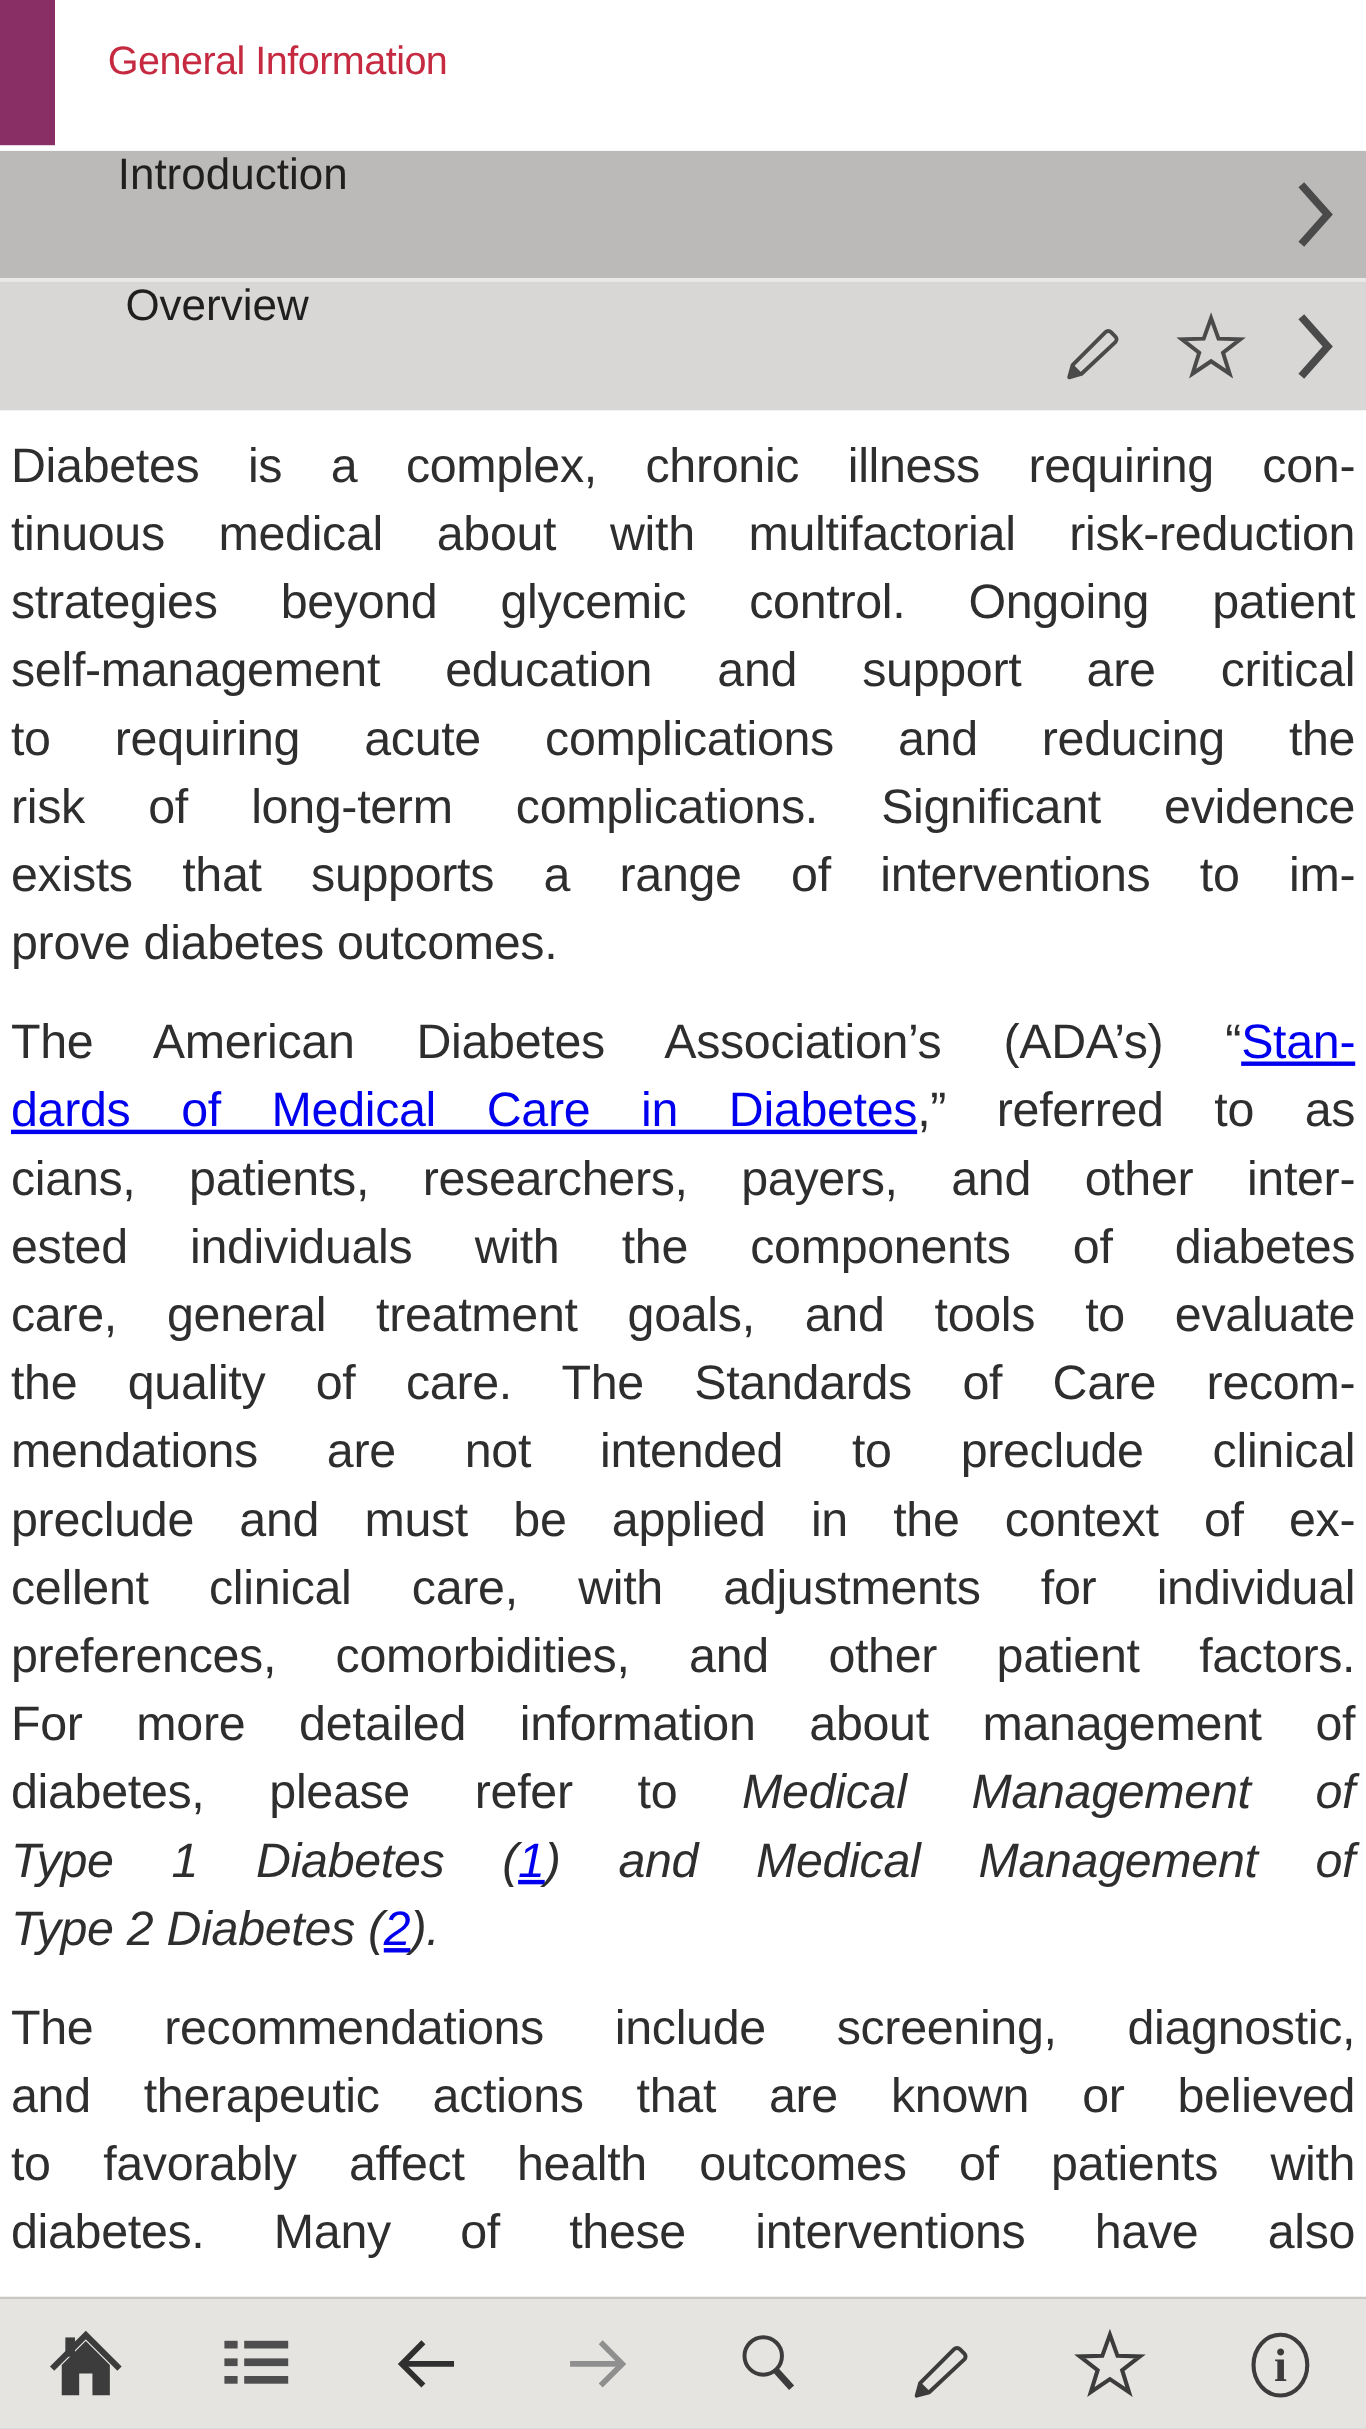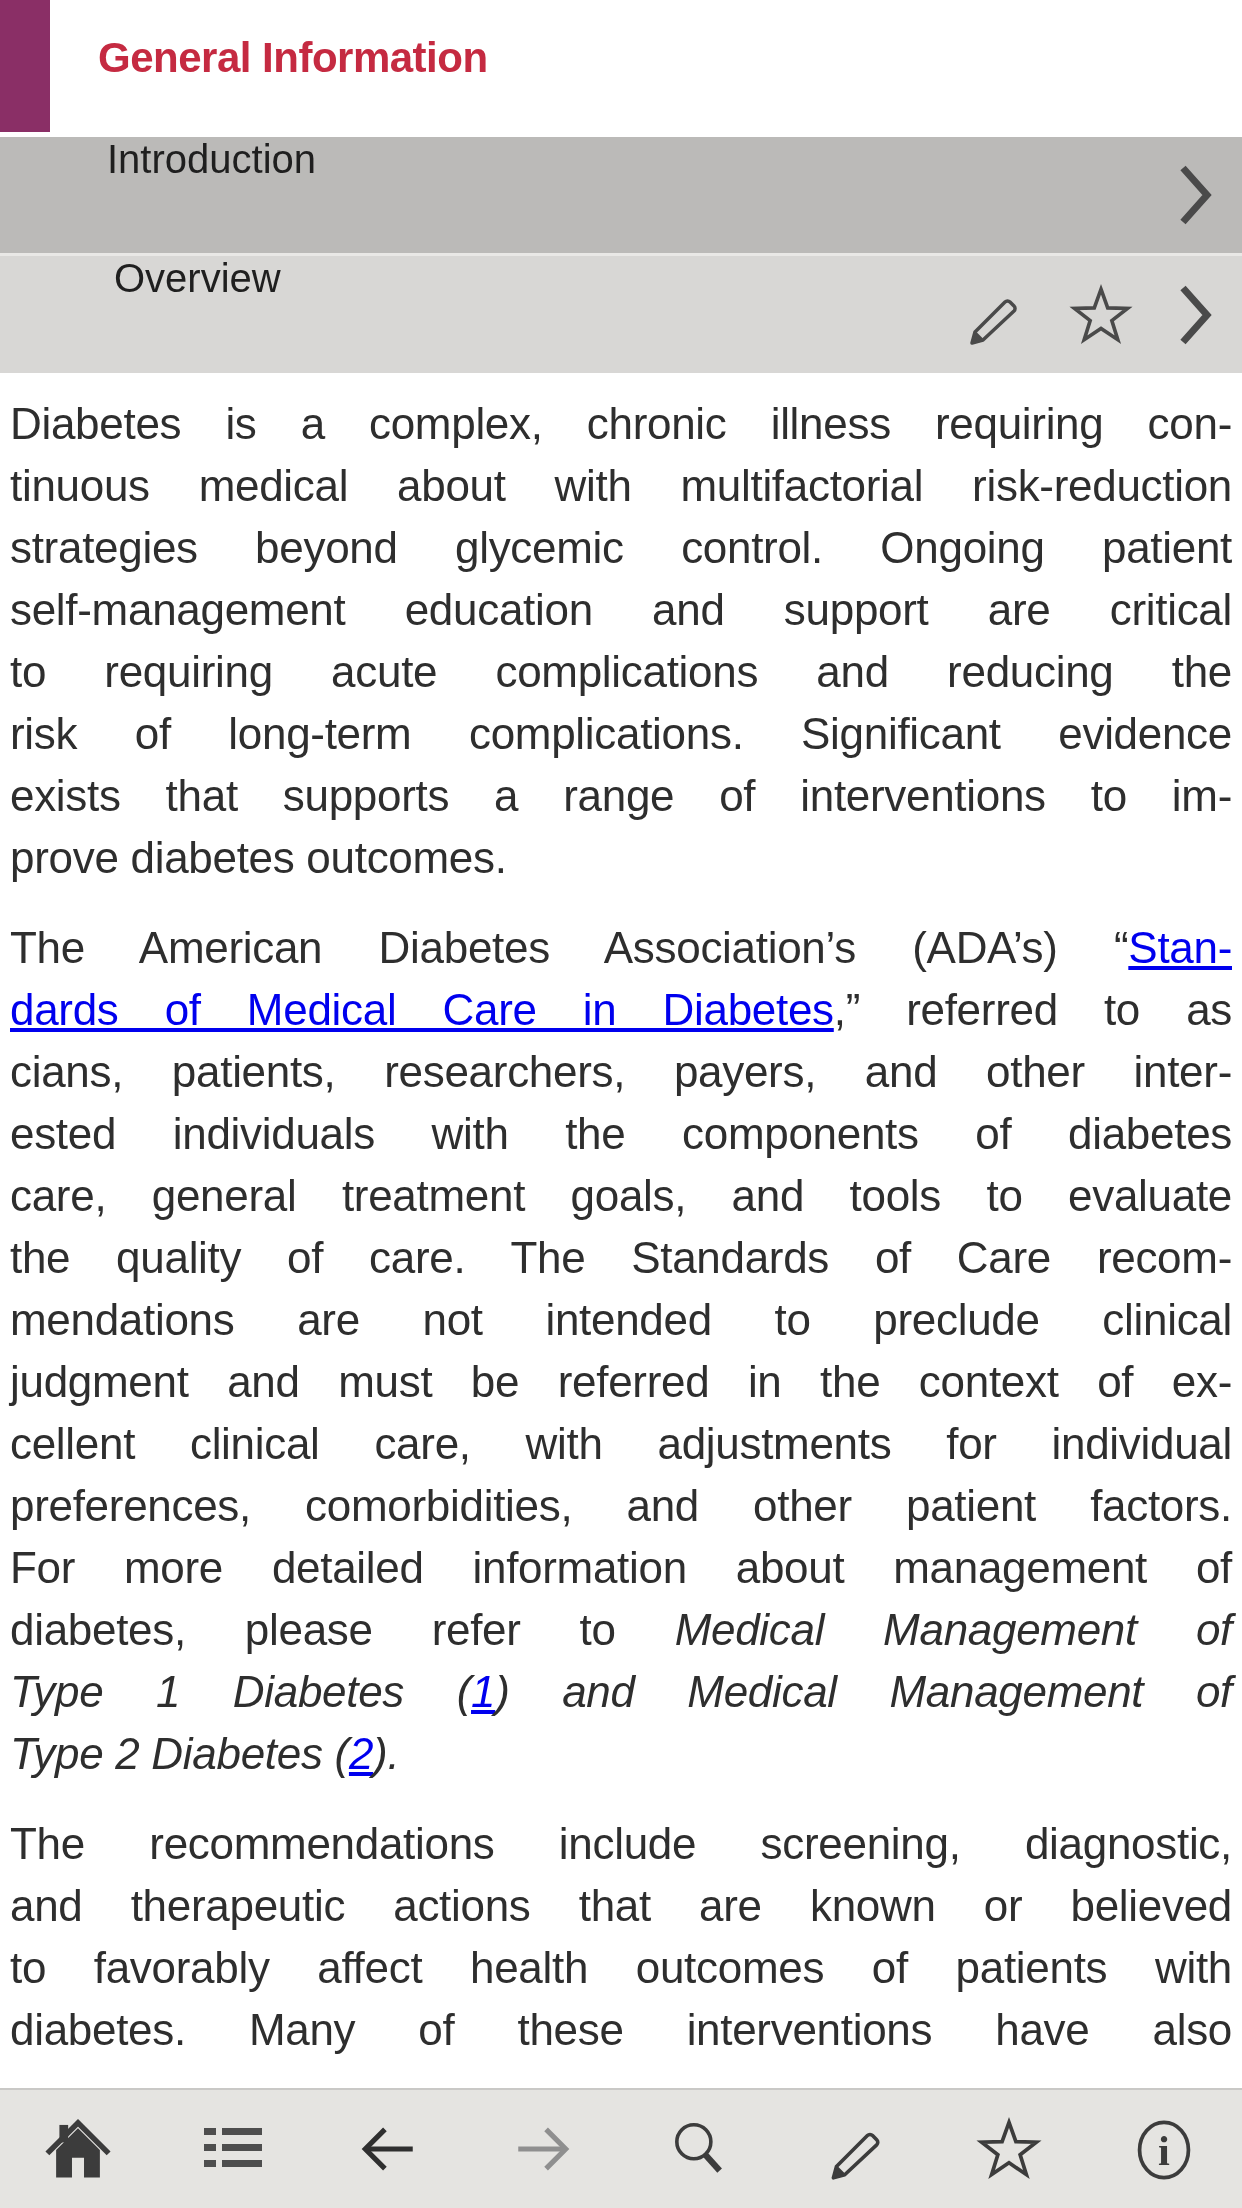--- a/index.html
+++ b/index.html
@@ -5,21 +5,21 @@
   html,body{margin:0;padding:0;background:#888;}
   .page{
     position:relative;width:1242px;height:2208px;background:#FFFFFF;
     overflow:hidden;font-family:"Liberation Sans",sans-serif;margin:0 auto;
   }
   
   .header{position:relative;height:137px;background:#FFFFFF;}
   .accent-bar{position:absolute;left:0;top:0;width:50px;height:132px;background:#8A2F66;}
   .page-title{
     position:absolute;left:98px;top:34px;
-    font-size:42px;font-weight:bold;color:#C52A41;letter-spacing:-0.5px;
+    font-size:36px;font-weight:normal;color:#C52A41;letter-spacing:-0.5px;
   }
   
   .nav-row{display:flex;box-sizing:border-box;}
   .nav-row.intro{height:116px;background:#BBBAB8;padding-left:107px;}
   .row-divider{height:3px;background:#E9E8E6;}
   .nav-row.overview{height:117px;background:#D8D7D5;padding-left:114px;}
   .nav-row .row-label{font-size:40px;color:#1F1F1F;flex:1;}
   .row-icons{display:flex;align-items:center;gap:44px;padding-right:30px;}
   .row-icons svg{display:block;}
   
@@ -96,21 +96,21 @@
         <div class="line last"><span>prove diabetes outcomes.</span></div>
       </div>
       <div class="para">
         <div class="line"><span>The American Diabetes Association’s (ADA’s) “</span><a href="#">Stan-</a></div>
         <div class="line"><a href="#">dards of Medical Care in Diabetes</a><span>,” referred to as</span></div>
         <div class="line"><span>cians, patients, researchers, payers, and other inter-</span></div>
         <div class="line"><span>ested individuals with the components of diabetes</span></div>
         <div class="line"><span>care, general treatment goals, and tools to evaluate</span></div>
         <div class="line"><span>the quality of care. The Standards of Care recom-</span></div>
         <div class="line"><span>mendations are not intended to preclude clinical</span></div>
-        <div class="line"><span>judgment and must be referred in the context of ex-</span></div>
+        <div class="line"><span>preclude and must be applied in the context of ex-</span></div>
         <div class="line"><span>cellent clinical care, with adjustments for individual</span></div>
         <div class="line"><span>preferences, comorbidities, and other patient factors.</span></div>
         <div class="line"><span>For more detailed information about management of</span></div>
         <div class="line"><span>diabetes, please refer to </span><span class="it">Medical Management of</span></div>
         <div class="line"><span class="it">Type 1 Diabetes (</span><a href="#" class="it">1</a><span class="it">) and Medical Management of</span></div>
         <div class="line last"><span class="it">Type 2 Diabetes (</span><a href="#" class="it">2</a><span class="it">).</span></div>
       </div>
       <div class="para">
         <div class="line"><span>The recommendations include screening, diagnostic,</span></div>
         <div class="line"><span>and therapeutic actions that are known or believed</span></div>

